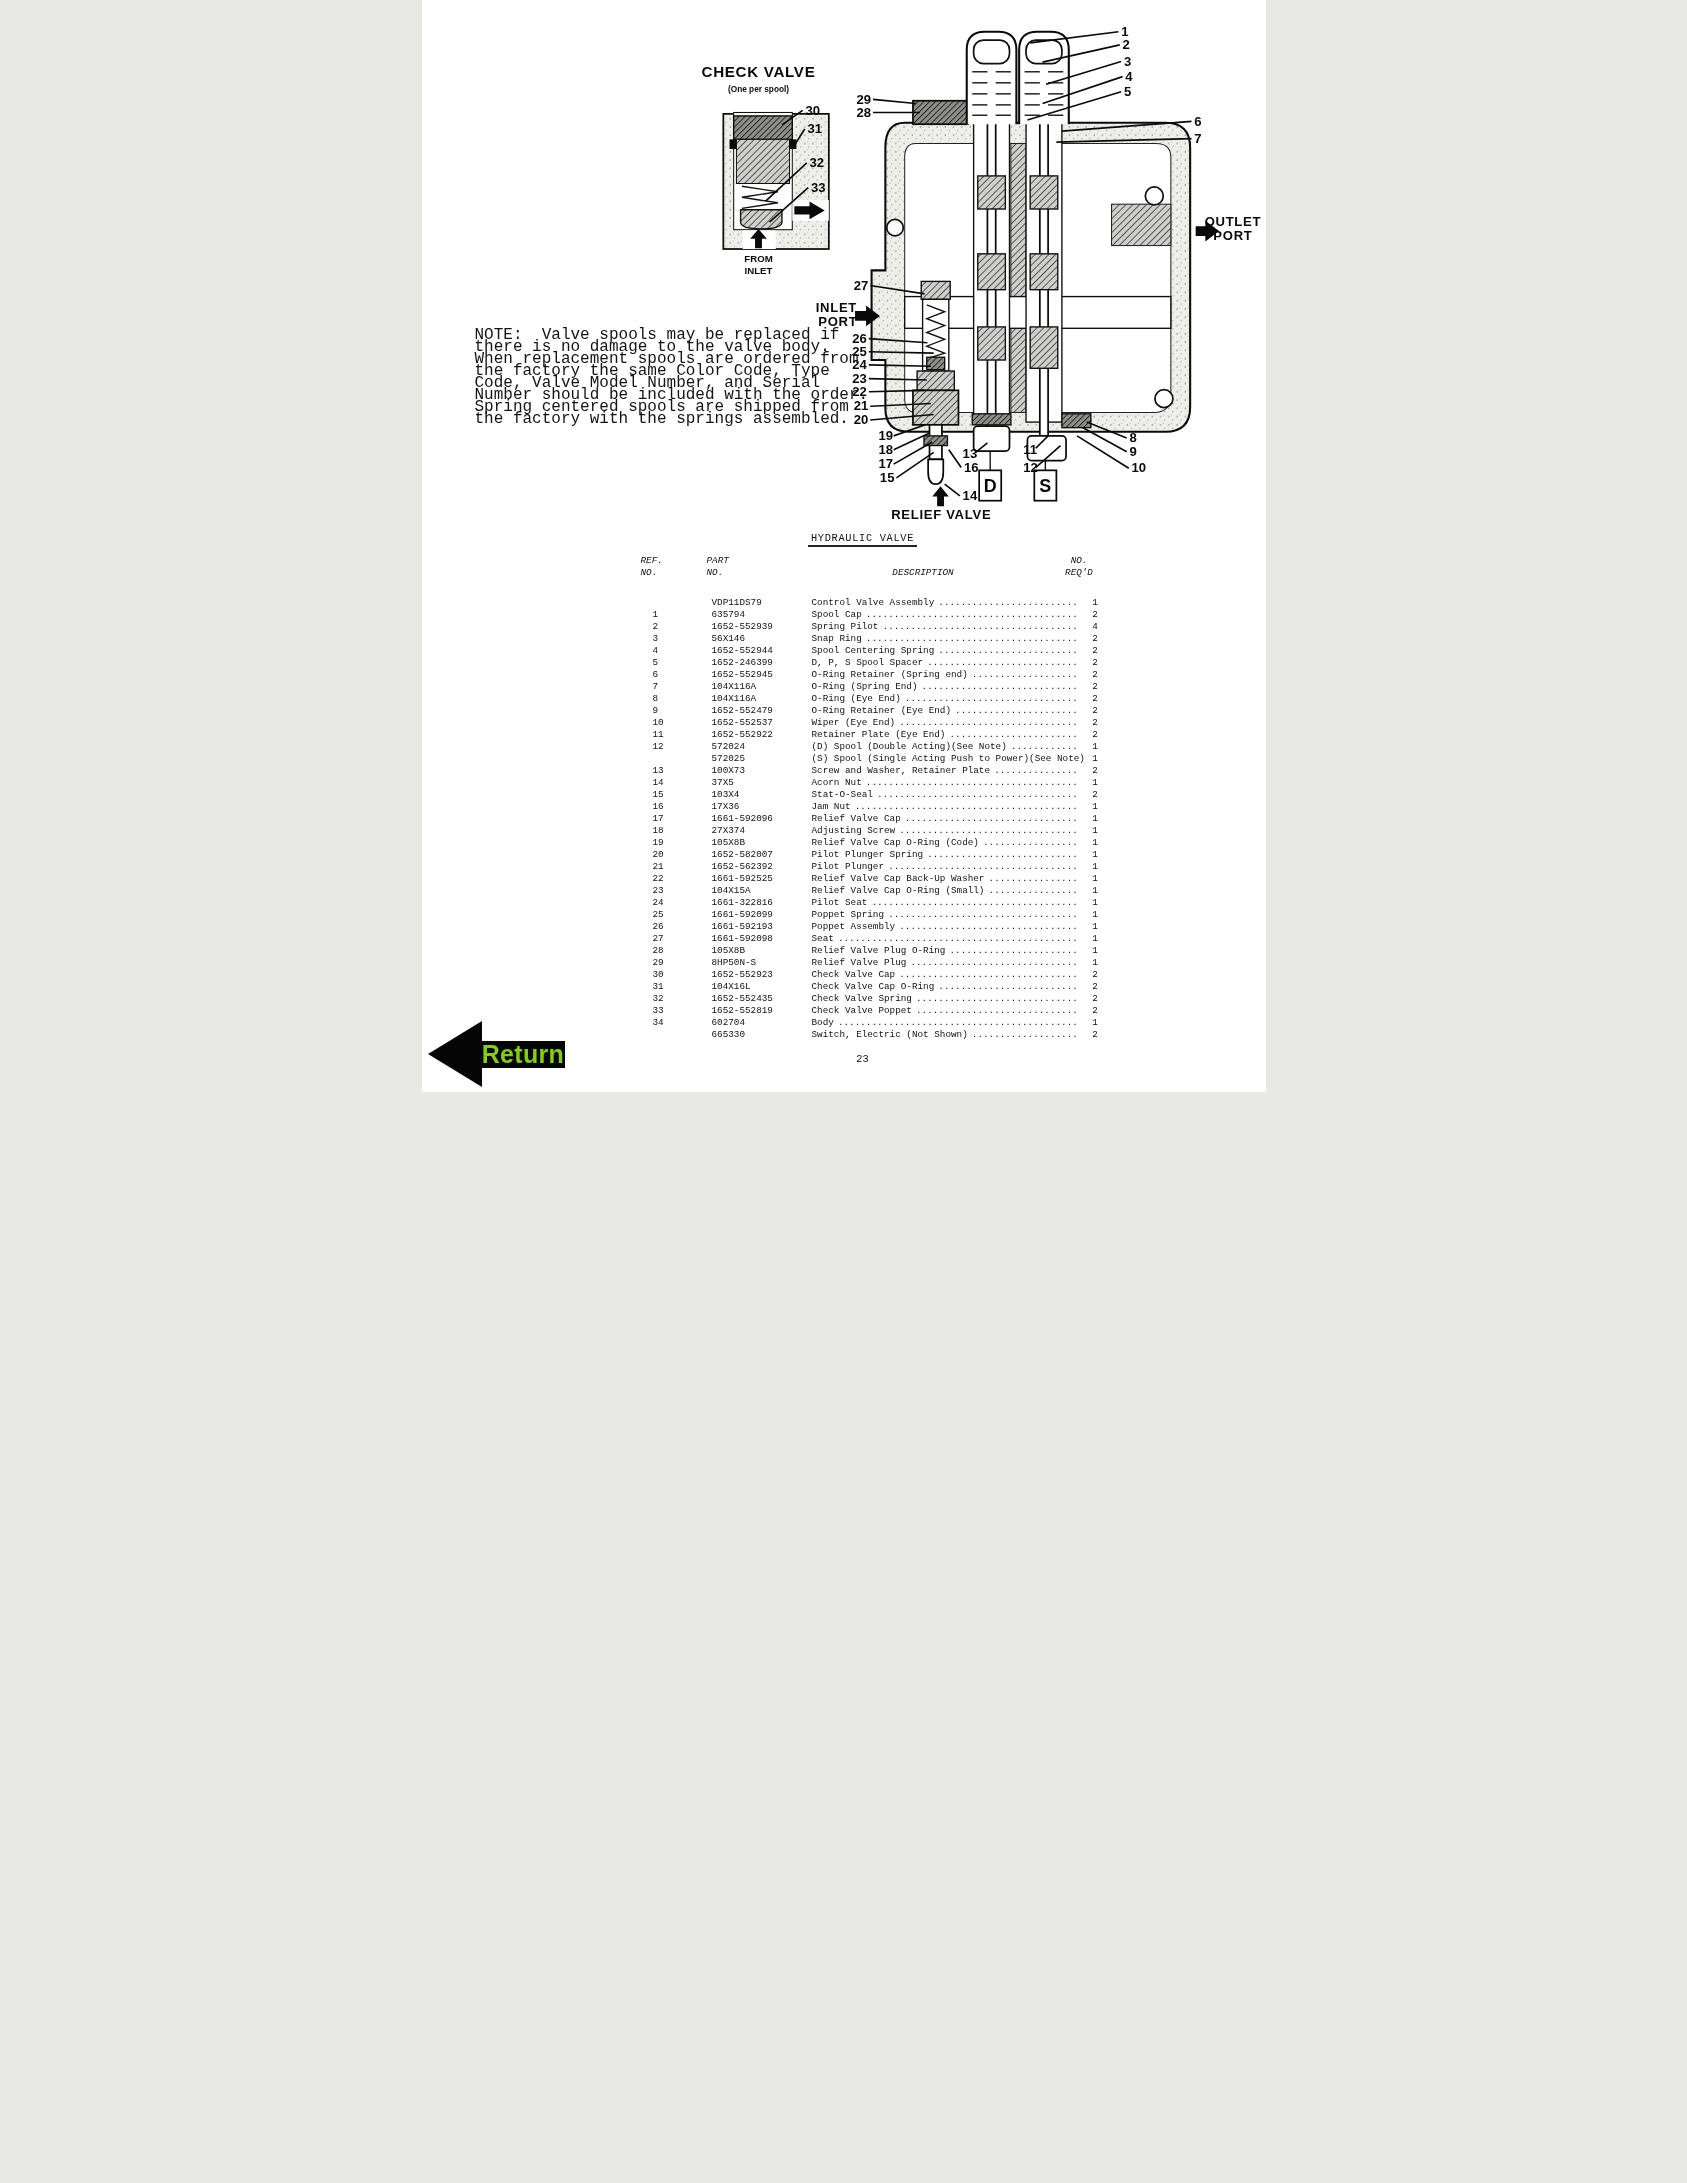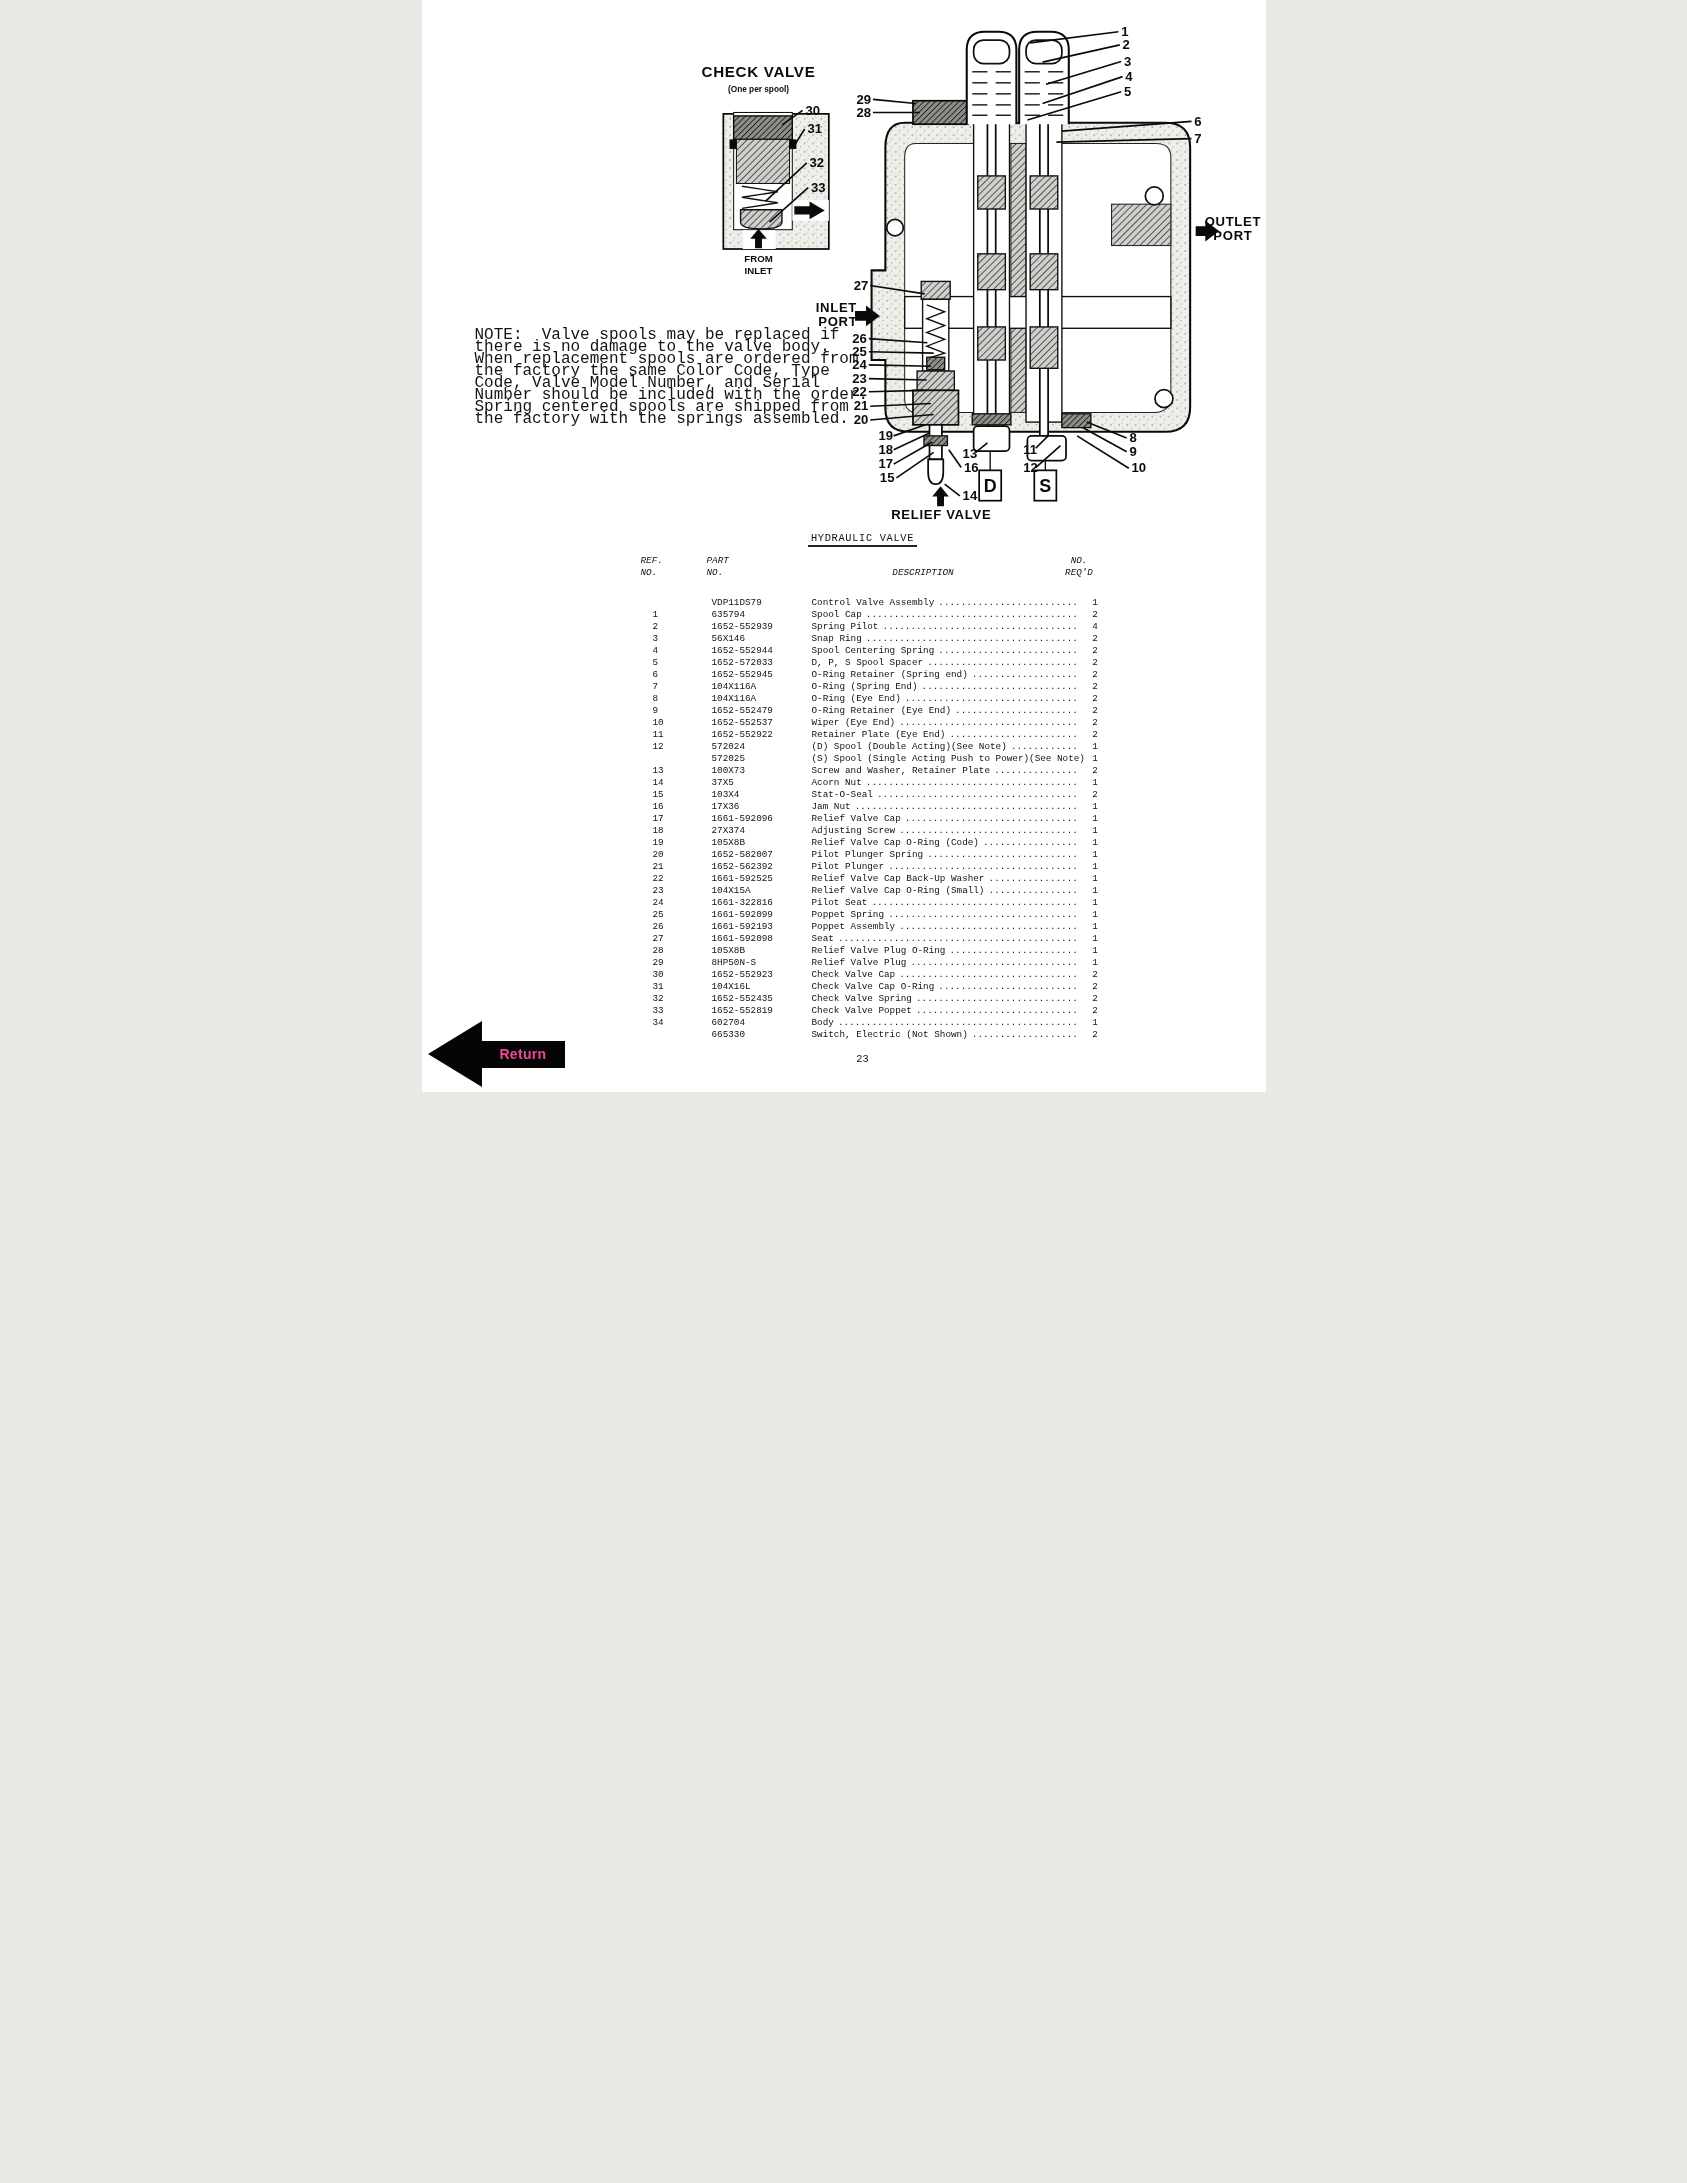--- a/index.html
+++ b/index.html
@@ -25,22 +25,22 @@
   .c-desc{display:flex;min-width:0;white-space:nowrap;margin-left:12px;}
   .leader{flex:1;overflow:hidden;white-space:nowrap;padding-left:4.1px;}
   .leader::after{content:"...........................................................................";}
   .c-qty{text-align:center;}
   
   .return-btn{position:absolute;left:6.9px;top:1021px;width:138px;height:66px;cursor:pointer;border:0;background:transparent;padding:0;}
   .return-tri{position:absolute;left:0;top:0;width:0;height:0;
               border-top:33px solid transparent;border-bottom:33px solid transparent;
               border-right:54px solid #050505;}
   .return-shaft{position:absolute;left:52px;top:20px;width:85px;height:27px;background:#050505;
-                color:#ec4899;font-family:"Liberation Sans","DejaVu Sans",sans-serif;font-weight:bold;
-                font-size:14px;line-height:26px;text-align:center;letter-spacing:0.3px;}
+                color:#84cc16;font-family:"Liberation Sans","DejaVu Sans",sans-serif;font-weight:bold;
+                font-size:25px;line-height:26px;text-align:center;letter-spacing:0.3px;}
   .pageno{position:absolute;left:386px;top:1053px;width:110px;text-align:center;font-size:10.3px;}
 </style>
 </head>
 <body>
 
 <div class="sheet">
 
   <svg id="diagram" width="844" height="538" viewBox="0 0 1224 780" style="position:absolute;left:0;top:0;">
     <defs>
       <pattern id="hatch" width="7" height="7" patternUnits="userSpaceOnUse" patternTransform="rotate(45)">
@@ -318,21 +318,21 @@
         <div class="c-ref">4</div>
         <div class="c-part">1652-552944</div>
         <div class="c-desc">
           <span>Spool Centering Spring</span>
           <span class="leader"></span>
         </div>
         <div class="c-qty">2</div>
       </div>
       <div class="prow">
         <div class="c-ref">5</div>
-        <div class="c-part">1652-572033</div>
+        <div class="c-part">1652-246399</div>
         <div class="c-desc">
           <span>D, P, S Spool Spacer</span>
           <span class="leader"></span>
         </div>
         <div class="c-qty">2</div>
       </div>
       <div class="prow">
         <div class="c-ref">6</div>
         <div class="c-part">1652-552945</div>
         <div class="c-desc">

